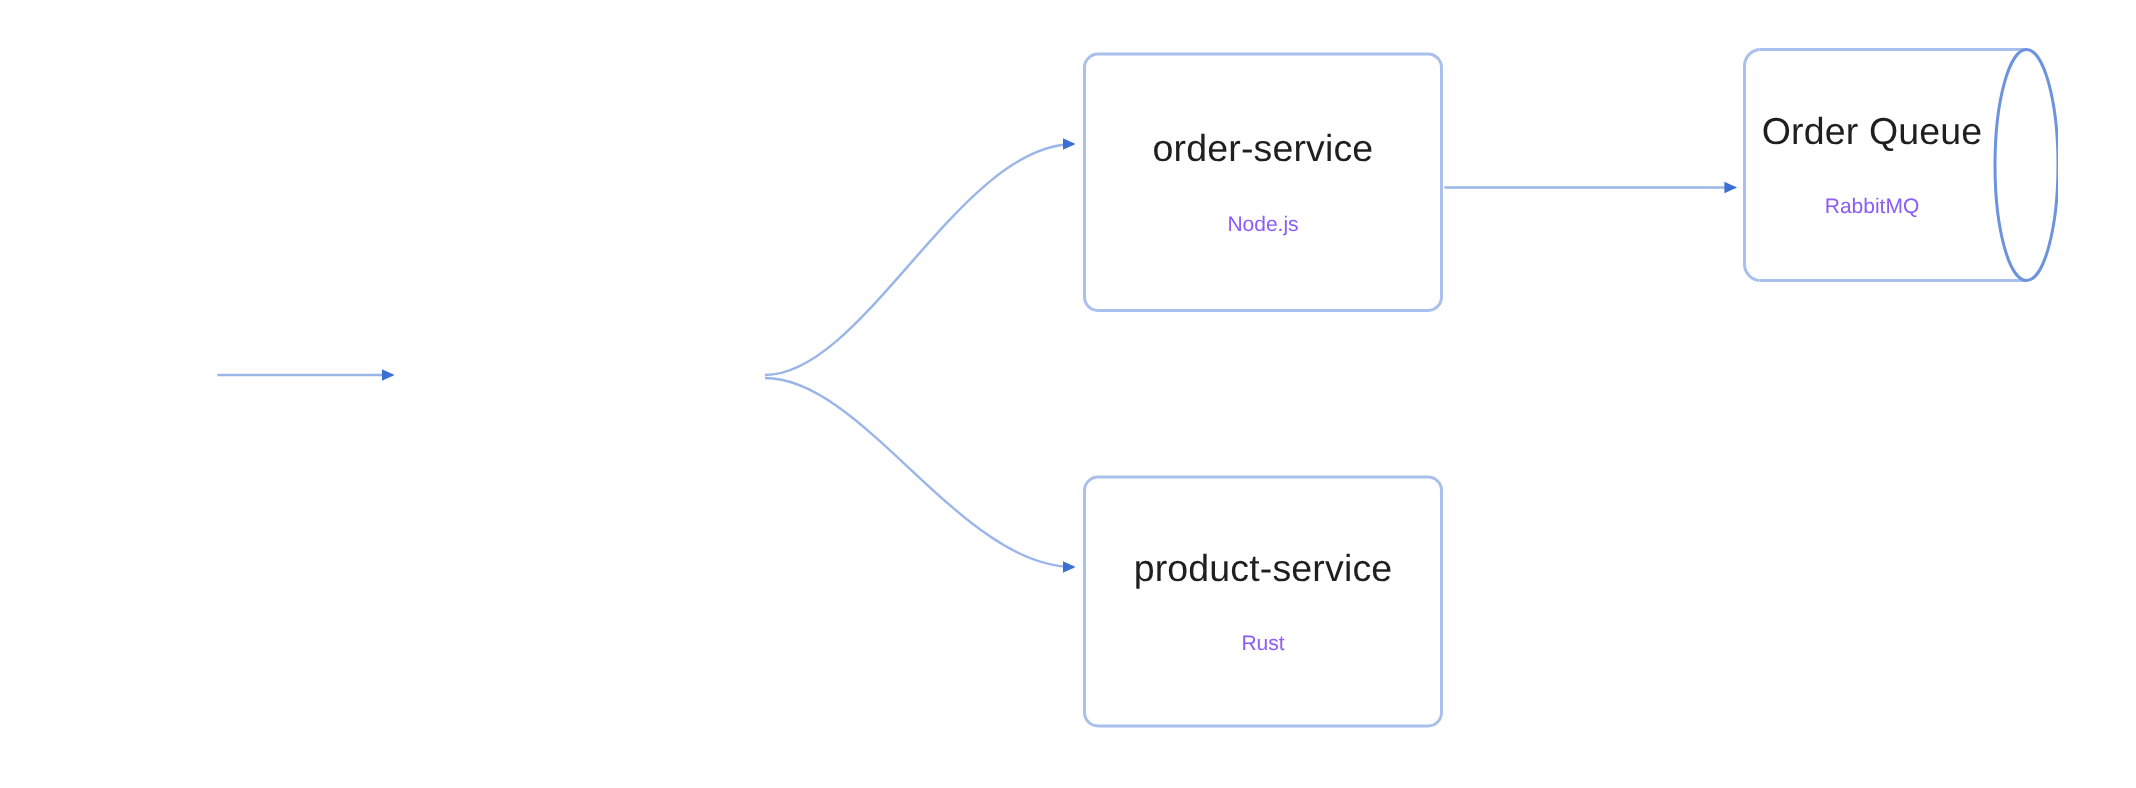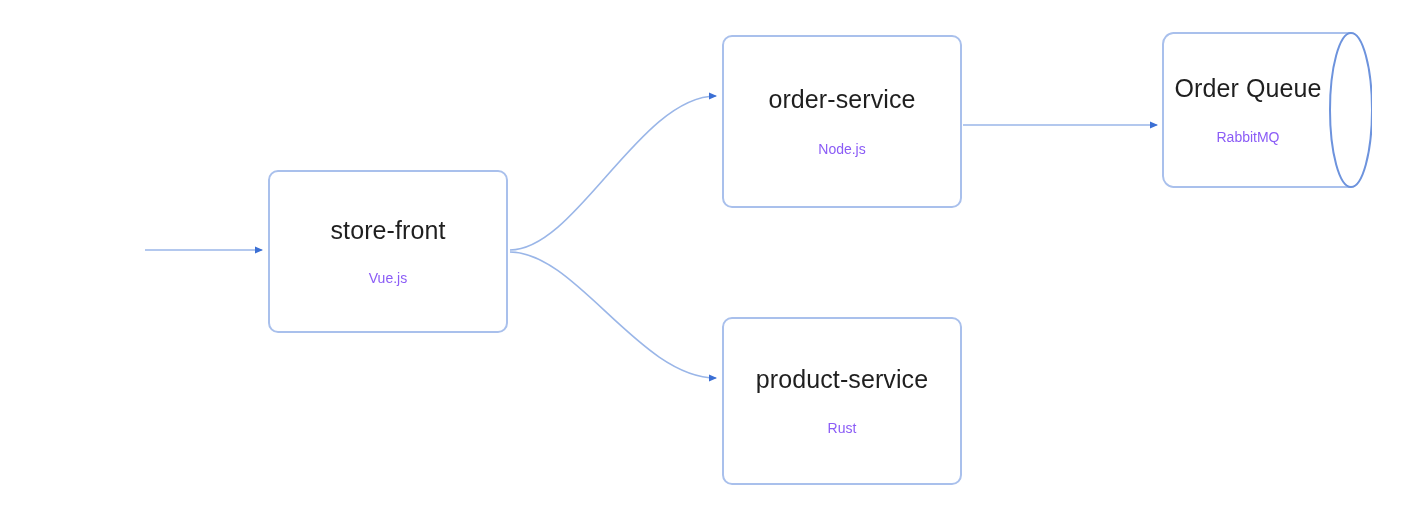--- a/index.html
+++ b/index.html
@@ -143,24 +143,20 @@
     <path d="M145,250 L262,250" fill="none" stroke="#9ab6e8" stroke-width="1.6" marker-end="url(#arrow)"></path>
 
     <path d="M510,250 C576,250 640,96 716,96" fill="none" stroke="#9ab6e8" stroke-width="1.6" marker-end="url(#arrow)"></path>
 
     <path d="M510,252 C576,252 640,378 716,378" fill="none" stroke="#9ab6e8" stroke-width="1.6" marker-end="url(#arrow)"></path>
 
     <path d="M963,125 L1157,125" fill="none" stroke="#9ab6e8" stroke-width="1.6" marker-end="url(#arrow)"></path>
   </svg>
 
 
-  <div id="node-store-front" class="node node-box">
-    <div class="node-title">store-front</div>
-    <div class="node-sub">Vue.js</div>
-  </div>
 
   <div id="node-order-service" class="node node-box">
     <div class="node-title">order-service</div>
     <div class="node-sub">Node.js</div>
   </div>
 
   <div id="node-product-service" class="node node-box">
     <div class="node-title">product-service</div>
     <div class="node-sub">Rust</div>
   </div>

